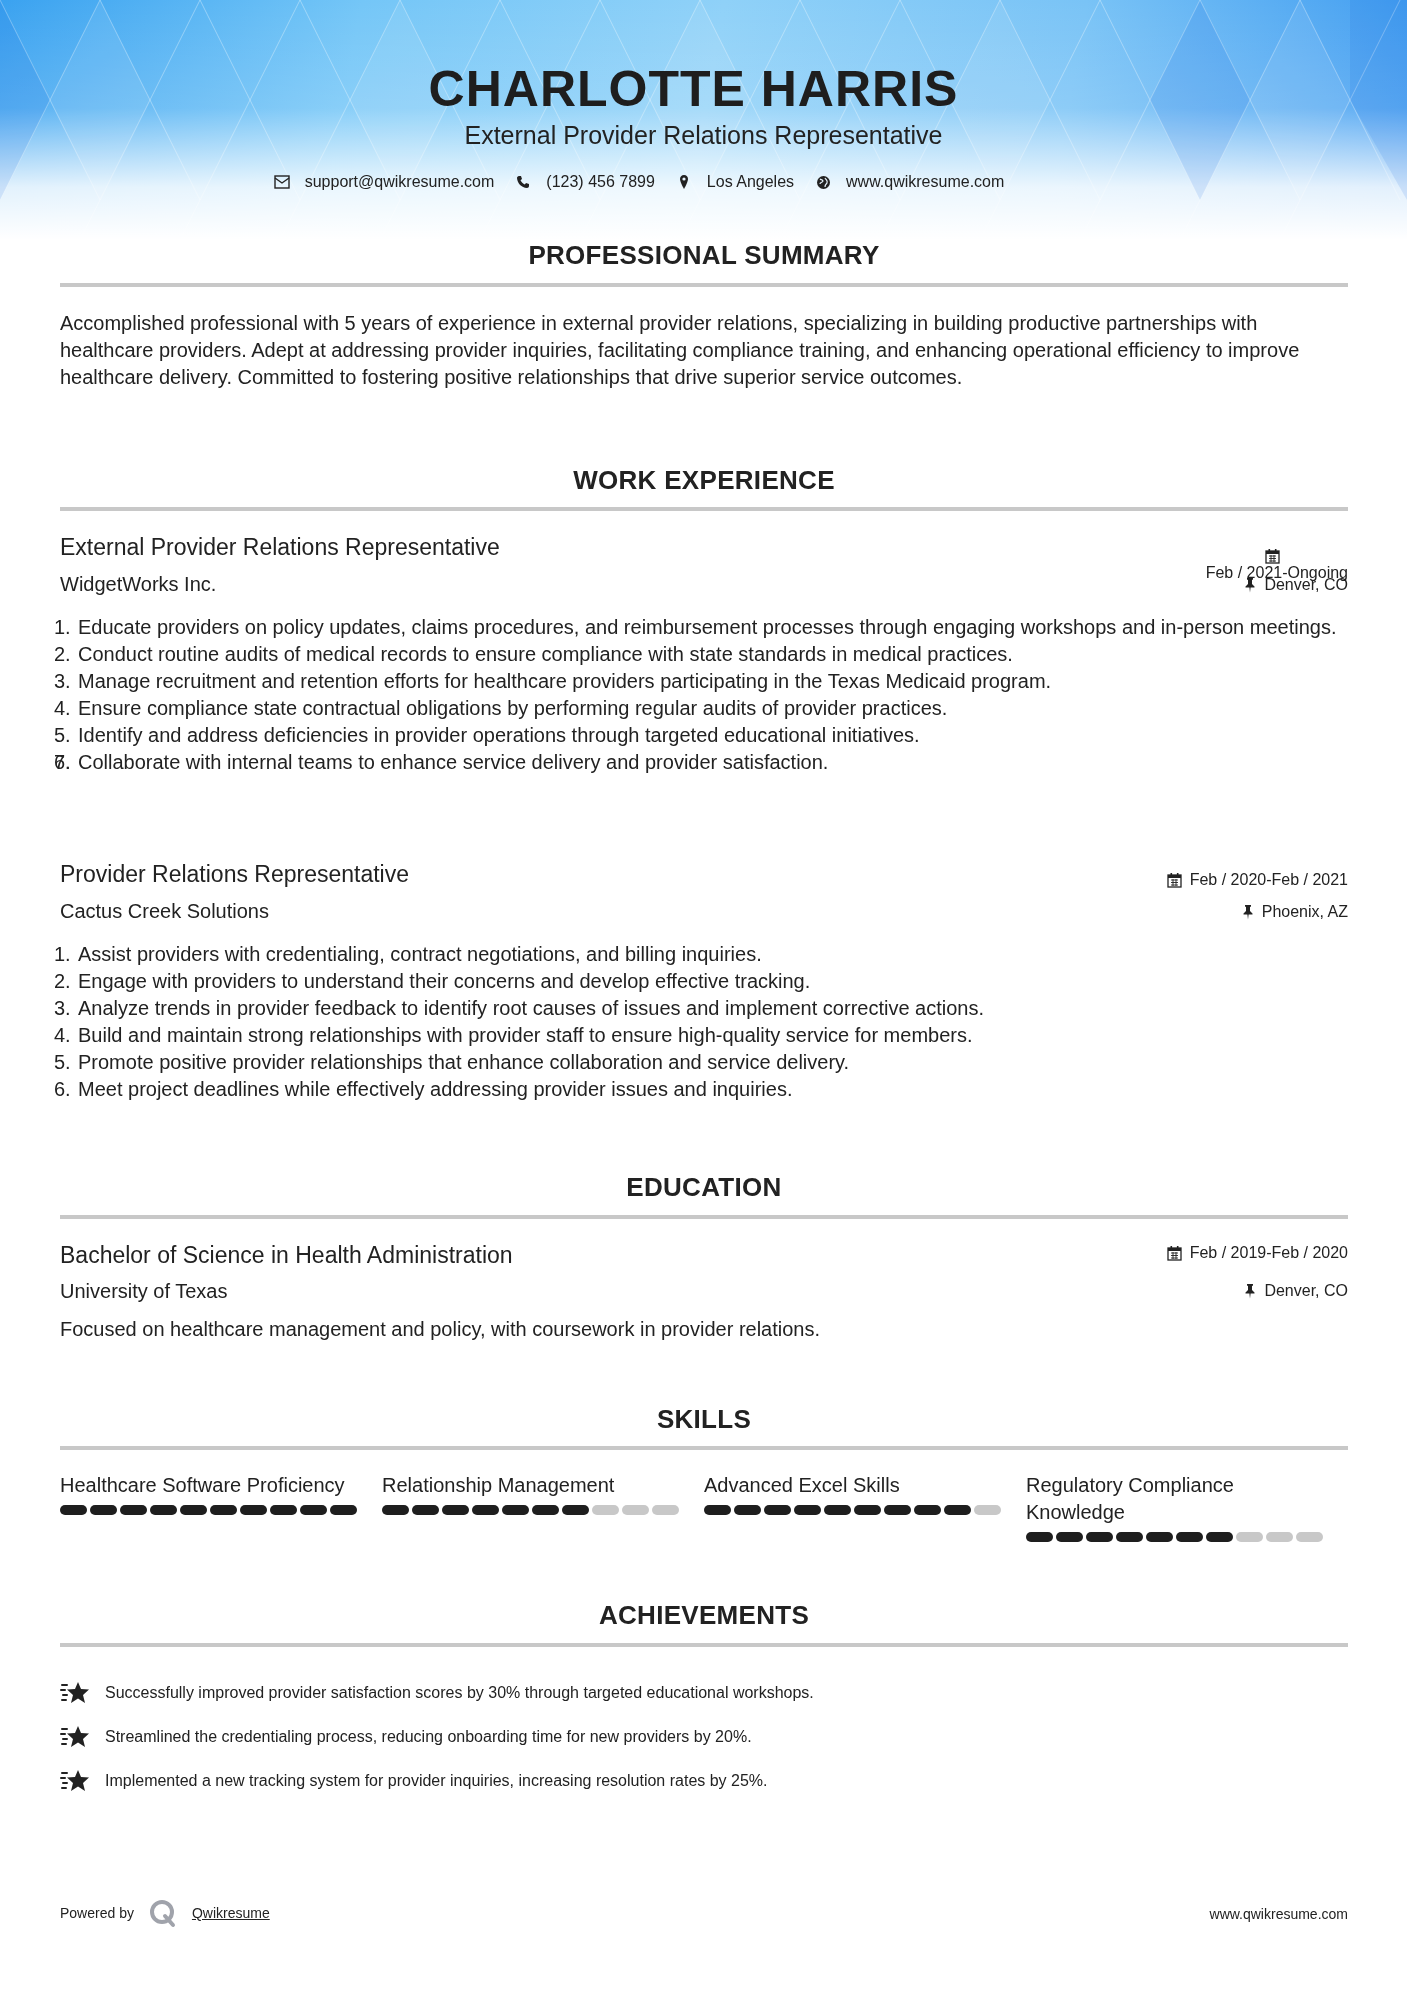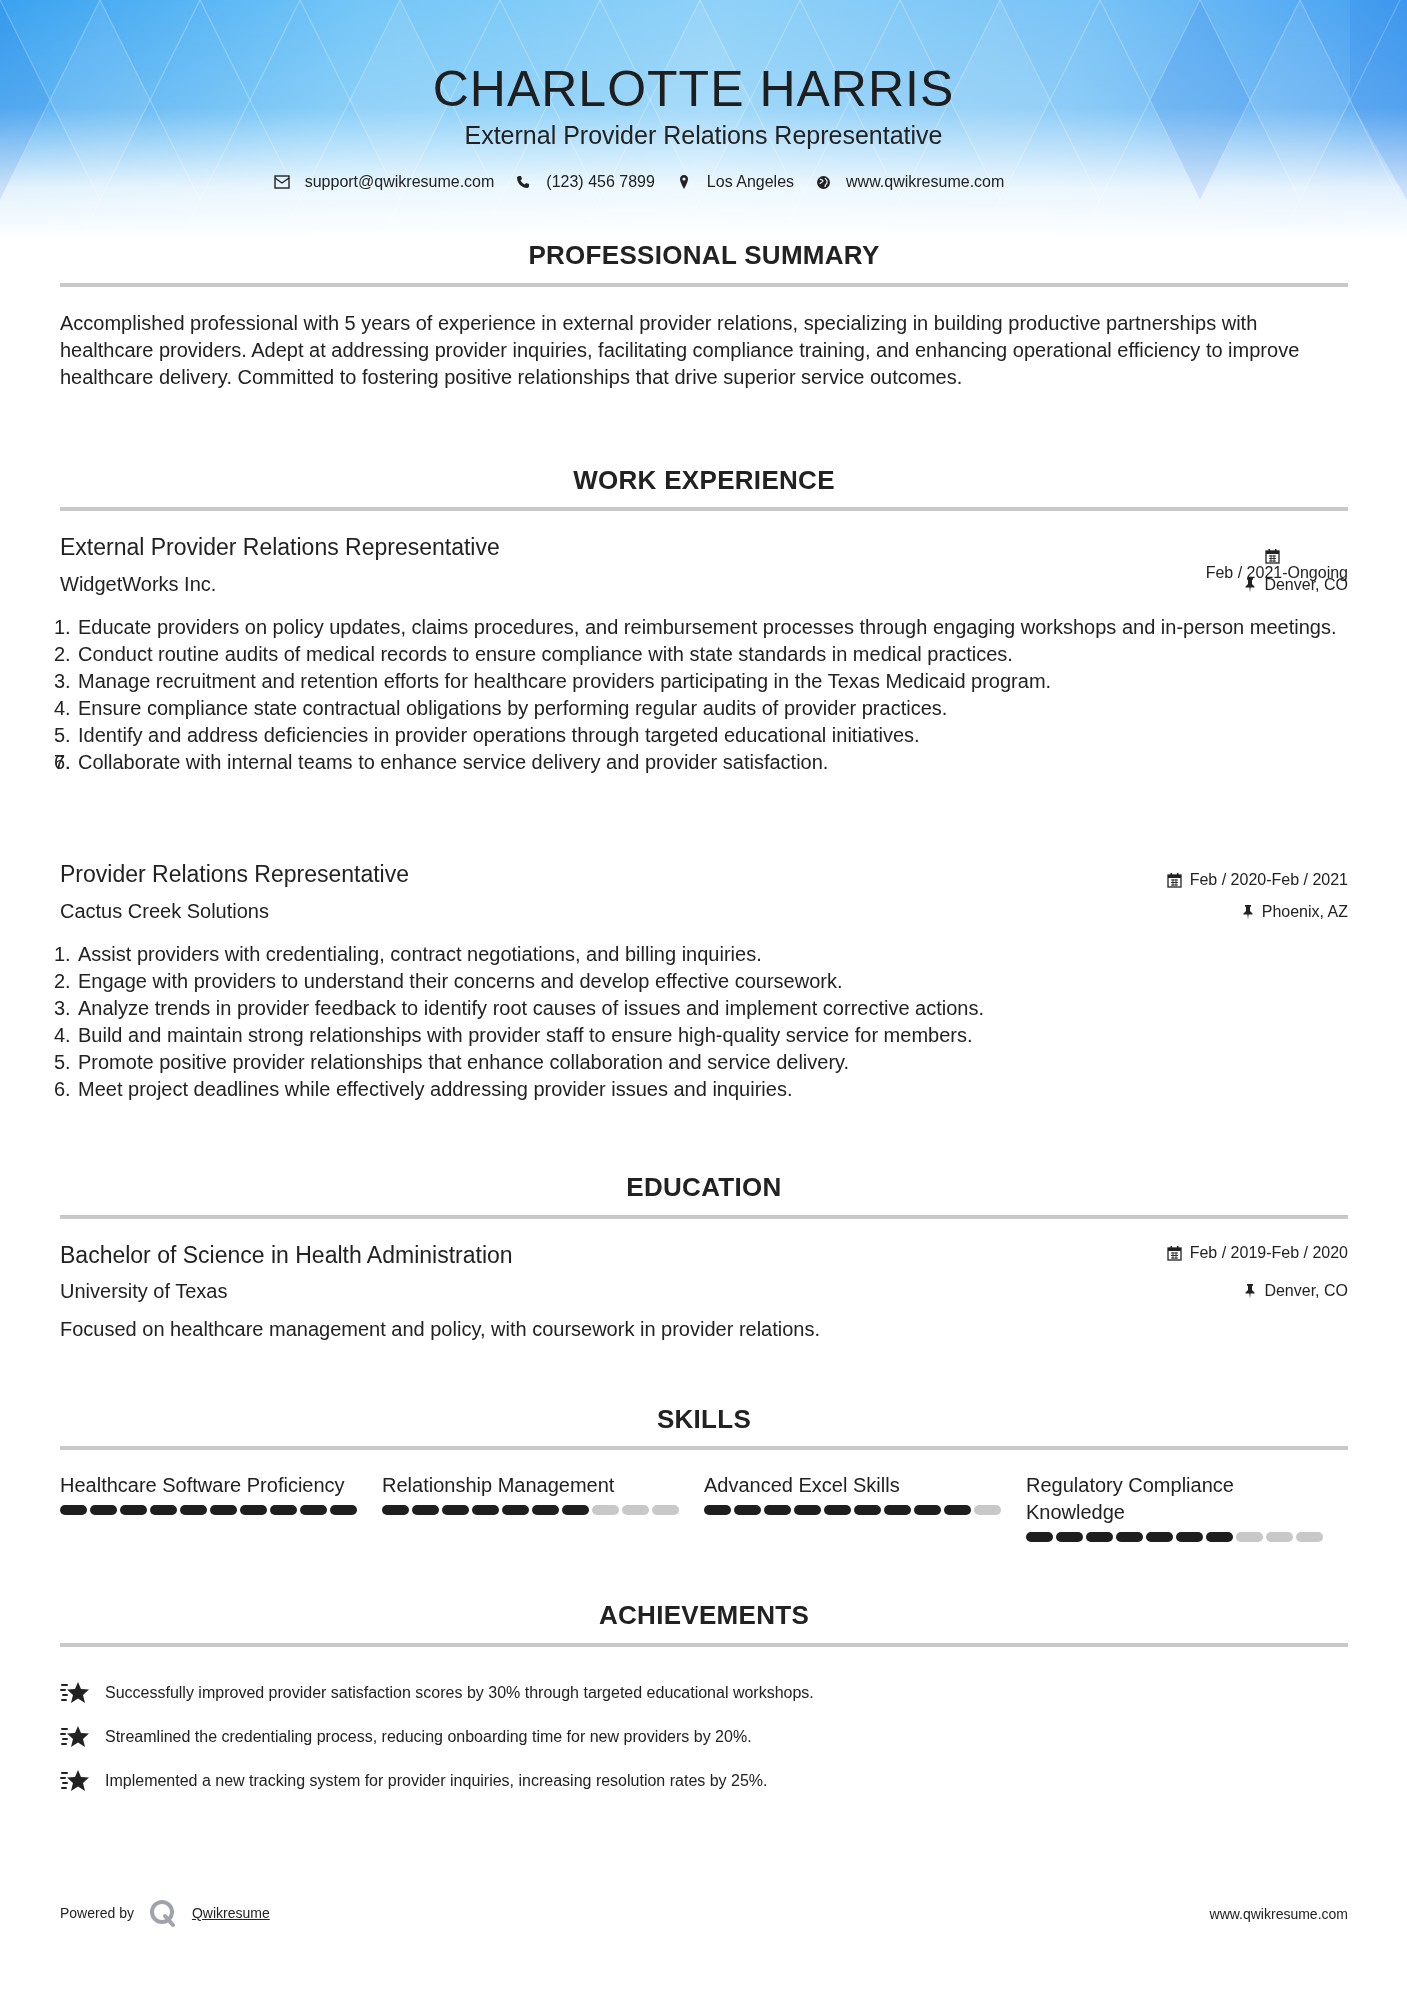--- a/index.html
+++ b/index.html
@@ -14,21 +14,21 @@
   .header {
     position: absolute; left: 0; top: 0; width: 1407px; height: 240px;
     background:
       linear-gradient(to bottom, rgba(255,255,255,0) 0%, rgba(255,255,255,0.15) 45%, rgba(255,255,255,0.85) 78%, #ffffff 100%),
       linear-gradient(100deg, #3aa2f0 0%, #74c6f7 25%, #8fd1f8 50%, #79c3f6 75%, #3d9af0 100%);
     overflow: hidden;
   }
   .header svg.pattern { position: absolute; left: 0; top: 0; width: 1407px; height: 240px; }
   .name {
     position: absolute; top: 60px; left: 0; width: 1387px; text-align: center;
-    font-size: 50px; font-weight: normal; letter-spacing: 1px; color: #1e1e1e;
+    font-size: 50px; font-weight: bold; letter-spacing: 1px; color: #1e1e1e;
   }
   .title {
     position: absolute; top: 121px; left: 0; width: 1407px; text-align: center;
     font-size: 25px; color: #222;
   }
   .contacts {
     position: absolute; top: 173px; left: 0; width: 1277px;
     display: flex; justify-content: center; align-items: center;
     font-size: 16px; color: #222;
   }
@@ -194,21 +194,21 @@
 <div class="meta" style="top:903px;">
   <span class="m-icon">
     <svg width="12" height="16" viewBox="0 0 12 16">
         <path d="M3 1 H9 V2.5 L8 3 V7 L10.5 9.5 V10.5 H6.6 L6 15.5 L5.4 10.5 H1.5 V9.5 L4 7 V3 L3 2.5 Z" fill="#222"></path>
       </svg>
   </span>
   <span>Phoenix, AZ</span>
 </div>
 <ol class="duties" style="top:941px;">
   <li><span class="num">1.</span><span>Assist providers with credentialing, contract negotiations, and billing inquiries.</span></li>
-  <li><span class="num">2.</span><span>Engage with providers to understand their concerns and develop effective coursework.</span></li>
+  <li><span class="num">2.</span><span>Engage with providers to understand their concerns and develop effective tracking.</span></li>
   <li><span class="num">3.</span><span>Analyze trends in provider feedback to identify root causes of issues and implement corrective actions.</span></li>
   <li><span class="num">4.</span><span>Build and maintain strong relationships with provider staff to ensure high-quality service for members.</span></li>
   <li><span class="num">5.</span><span>Promote positive provider relationships that enhance collaboration and service delivery.</span></li>
   <li><span class="num">6.</span><span>Meet project deadlines while effectively addressing provider issues and inquiries.</span></li>
 </ol>
 
 <div class="section-heading" style="top:1172px;">EDUCATION</div>
 <div class="rule" style="top:1215px;"></div>
 <div class="job-title" style="top:1242px;">Bachelor of Science in Health Administration</div>
 <div class="meta" style="top:1244px;padding-left:20px;">

